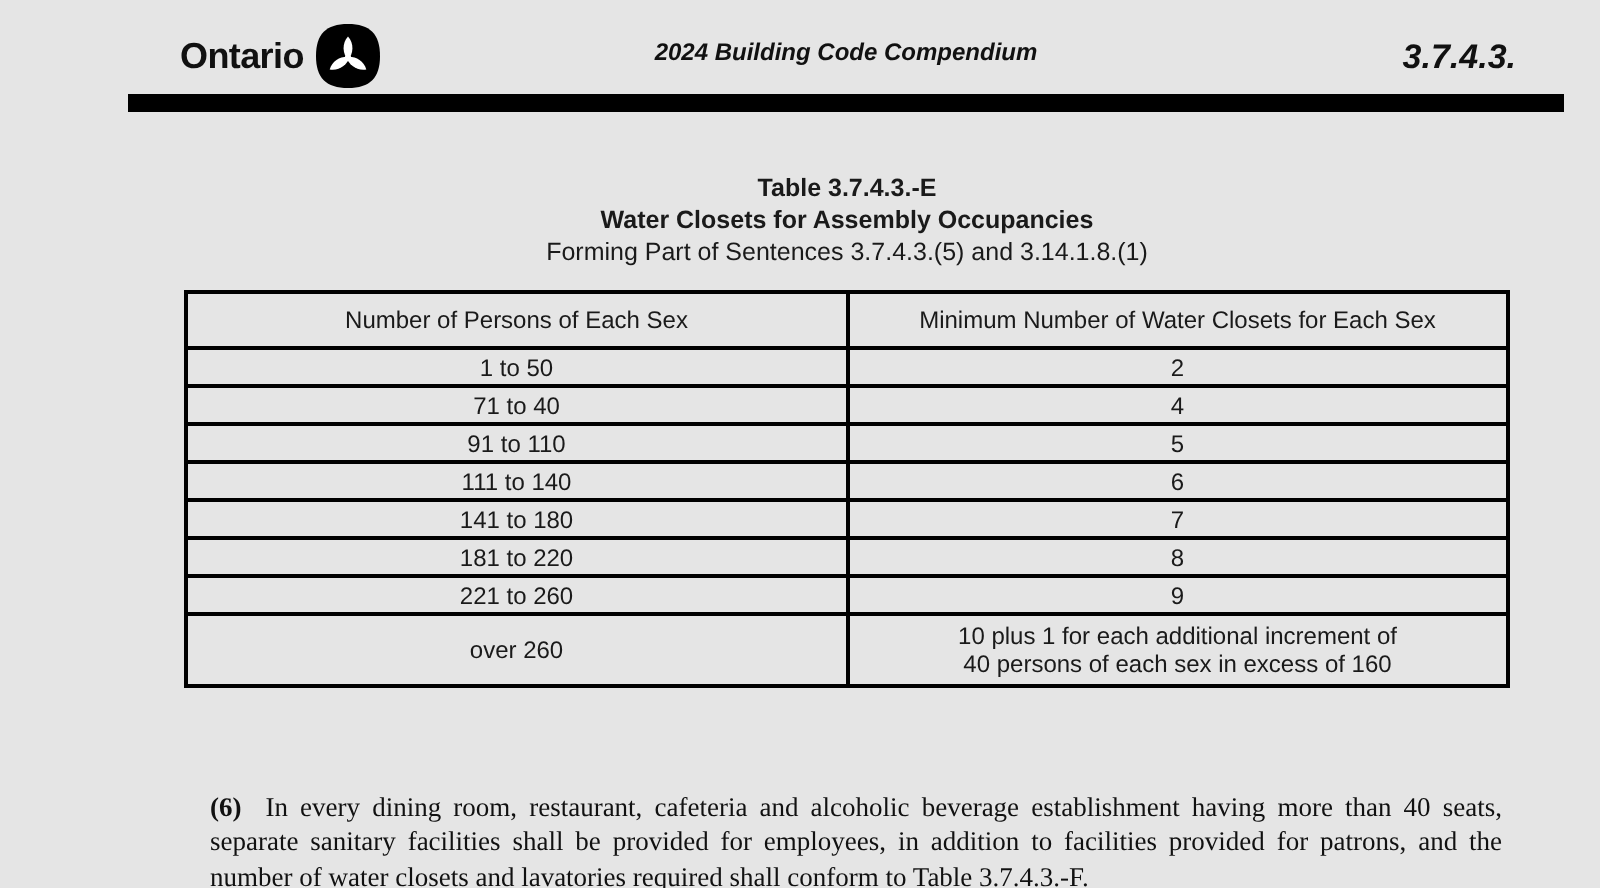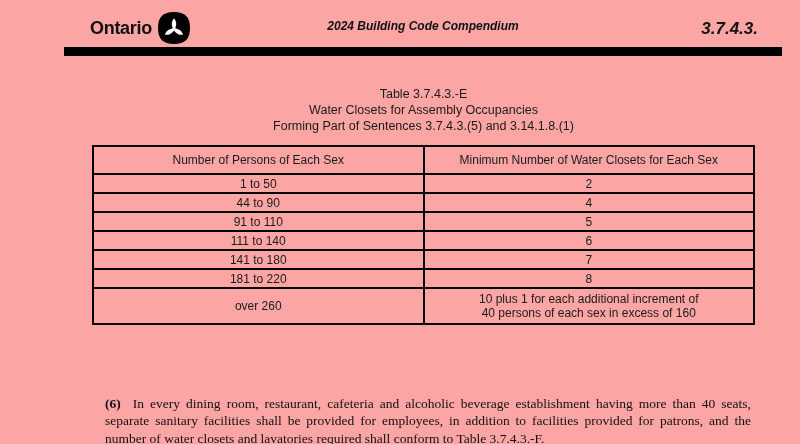--- a/index.html
+++ b/index.html
@@ -4,21 +4,21 @@
 <style>
   html, body {
     margin: 0;
     padding: 0;
     background: #ffffff;
   }
   .page {
     position: relative;
     width: 800px;
     height: 444px;
-    background: #fca5a5;
+    background: #e5e5e5;
     overflow: hidden;
     font-family: "Liberation Sans", sans-serif;
     color: #1a1a1a;
   }
 
   
   .header {
     position: absolute;
     left: 64px;
     top: 10px;
@@ -78,21 +78,21 @@
   
   .caption {
     position: absolute;
     left: 92px;
     top: 86px;
     width: 663px;
     text-align: center;
     font-size: 12.5px;
     line-height: 16px;
   }
-  .caption .bold-line { font-weight: normal; }
+  .caption .bold-line { font-weight: bold; }
 
   
   table.code-table {
     position: absolute;
     left: 92px;
     top: 145px;
     width: 663px;
     border-collapse: collapse;
     table-layout: fixed;
     font-size: 12px;
@@ -167,38 +167,42 @@
         <th>Number of Persons of Each Sex</th>
         <th>Minimum Number of Water Closets for Each Sex</th>
       </tr>
     </thead>
     <tbody>
         <tr>
           <td>1 to 50</td>
           <td>2</td>
         </tr>
         <tr>
-          <td>44 to 90</td>
+          <td>71 to 40</td>
           <td>4</td>
         </tr>
         <tr>
           <td>91 to 110</td>
           <td>5</td>
         </tr>
         <tr>
           <td>111 to 140</td>
           <td>6</td>
         </tr>
         <tr>
           <td>141 to 180</td>
           <td>7</td>
         </tr>
         <tr>
           <td>181 to 220</td>
           <td>8</td>
+        </tr>
+        <tr>
+          <td>221 to 260</td>
+          <td>9</td>
         </tr>
         <tr class="tall">
           <td>over 260</td>
           <td>10 plus 1 for each additional increment of
 40 persons of each sex in excess of 160</td>
         </tr>
       </tbody>
   </table>
 
   <p class="body-paragraph">

